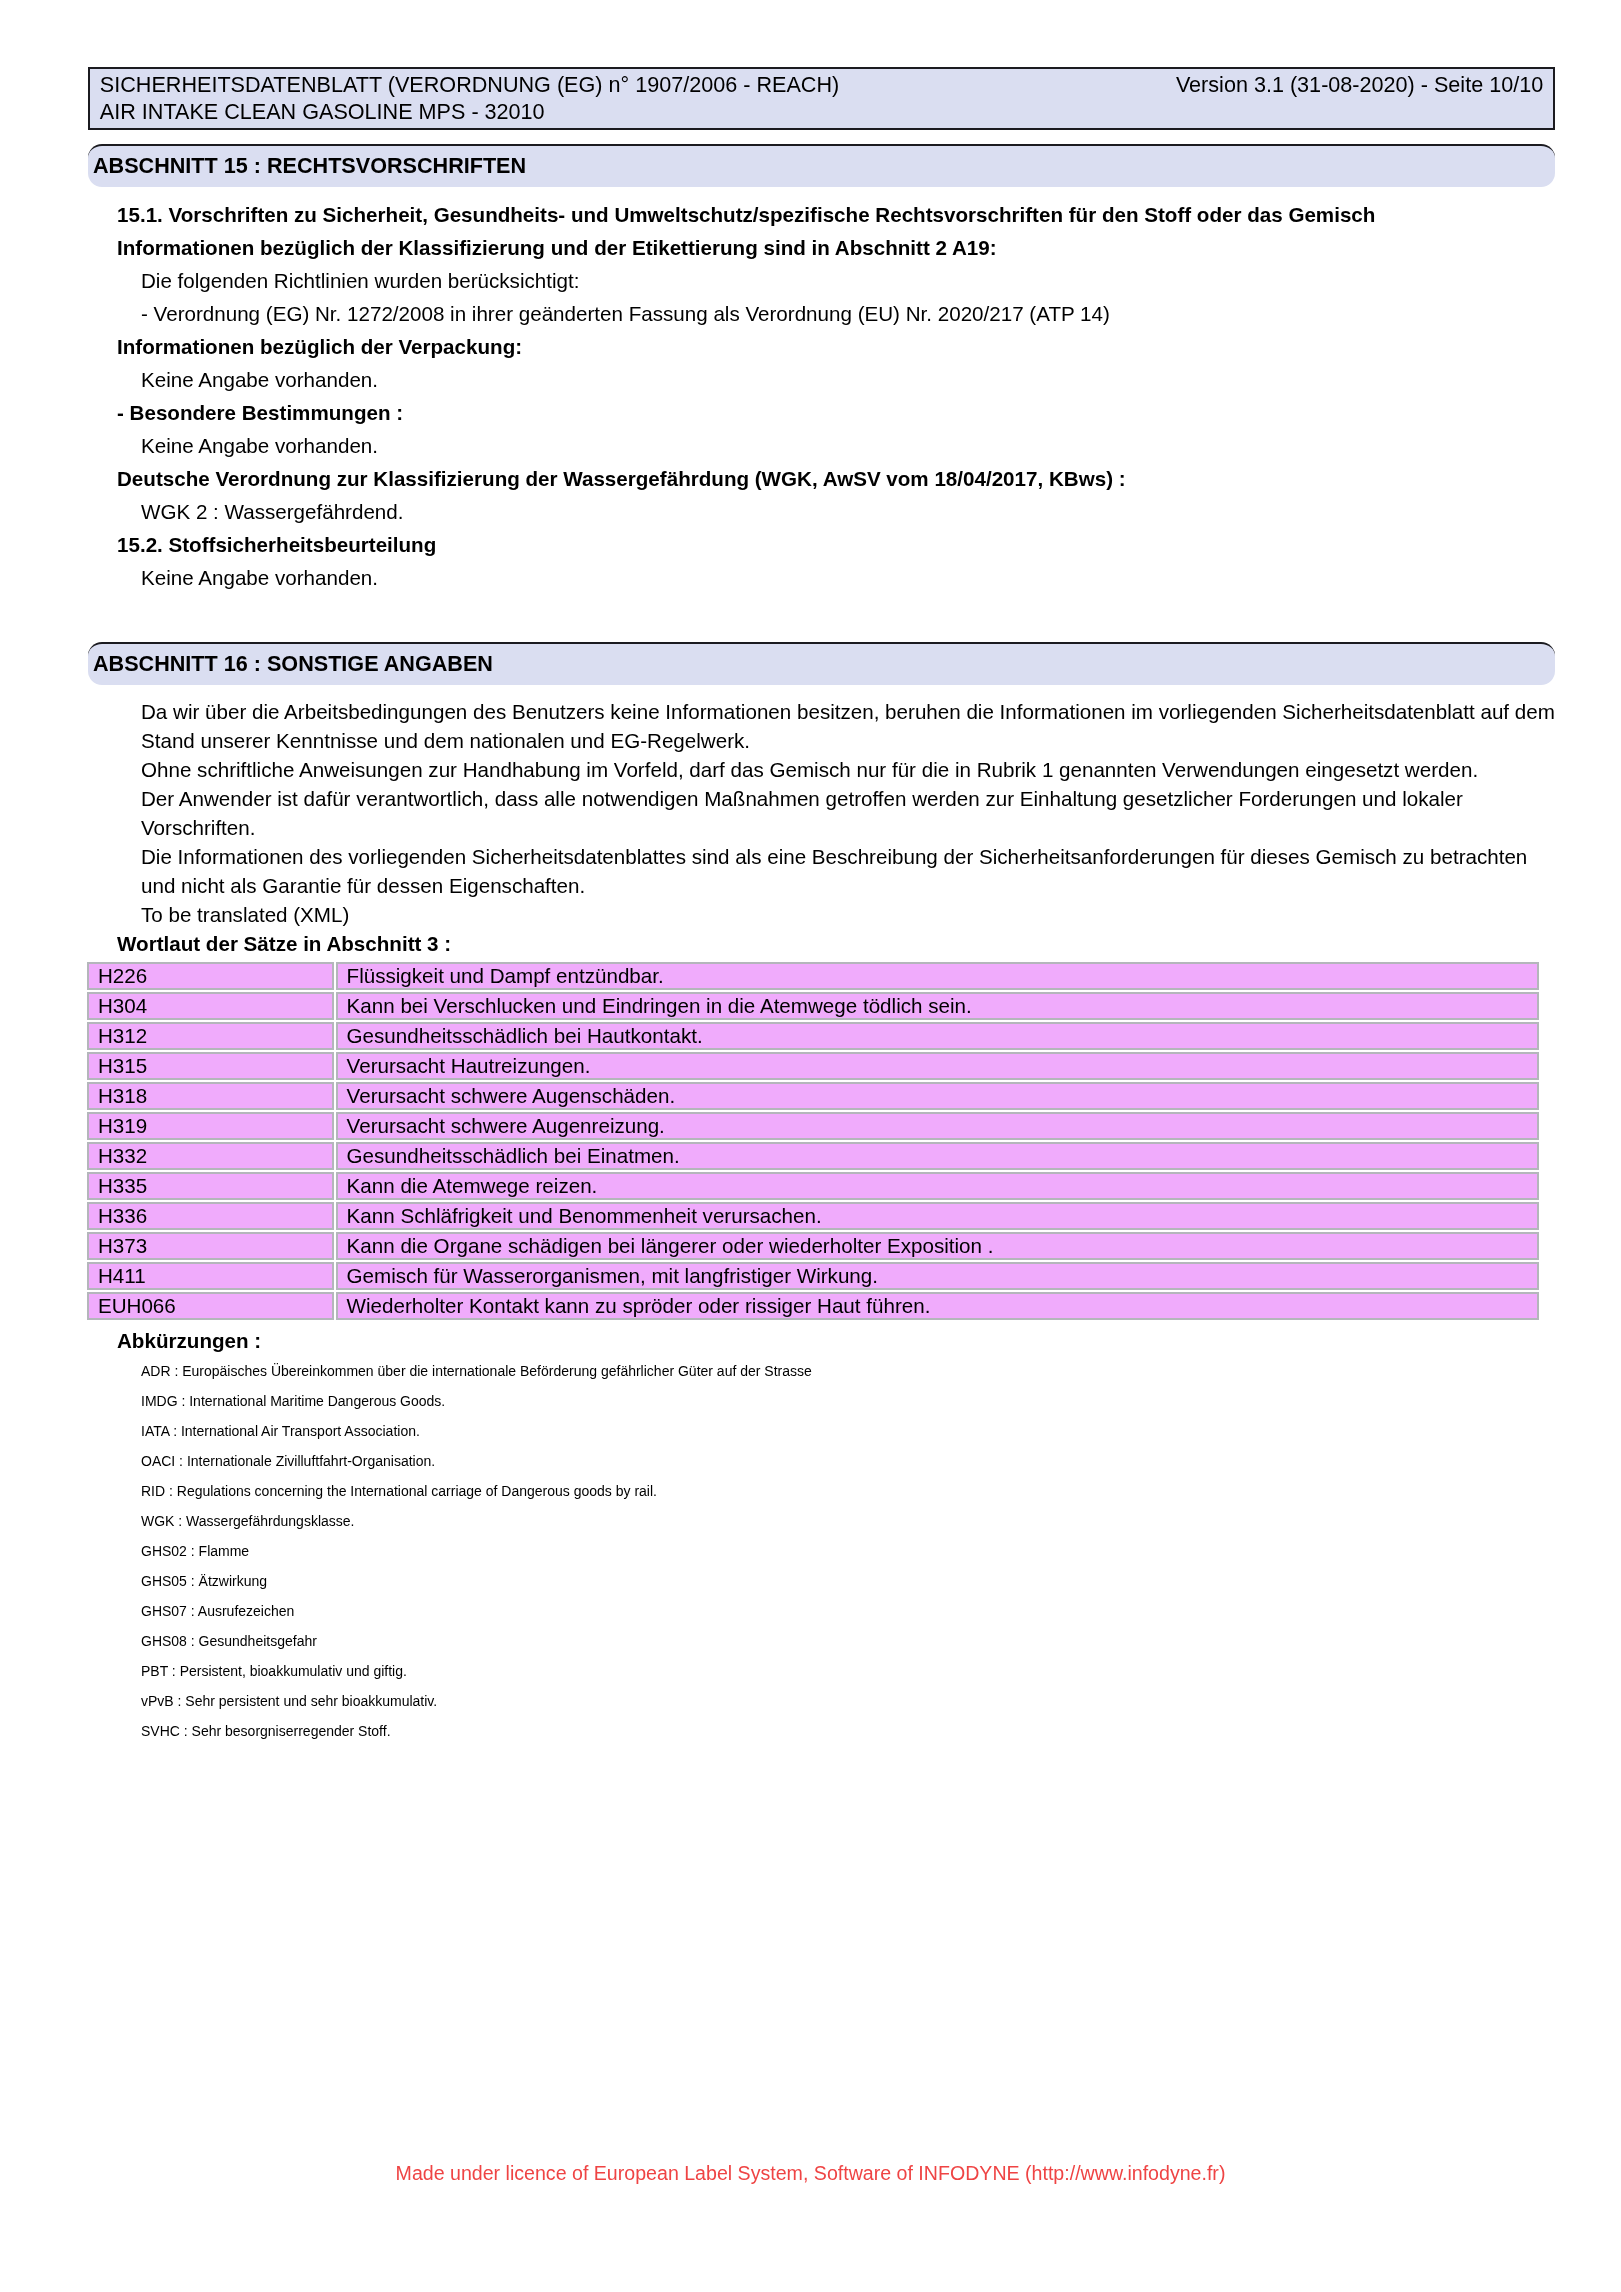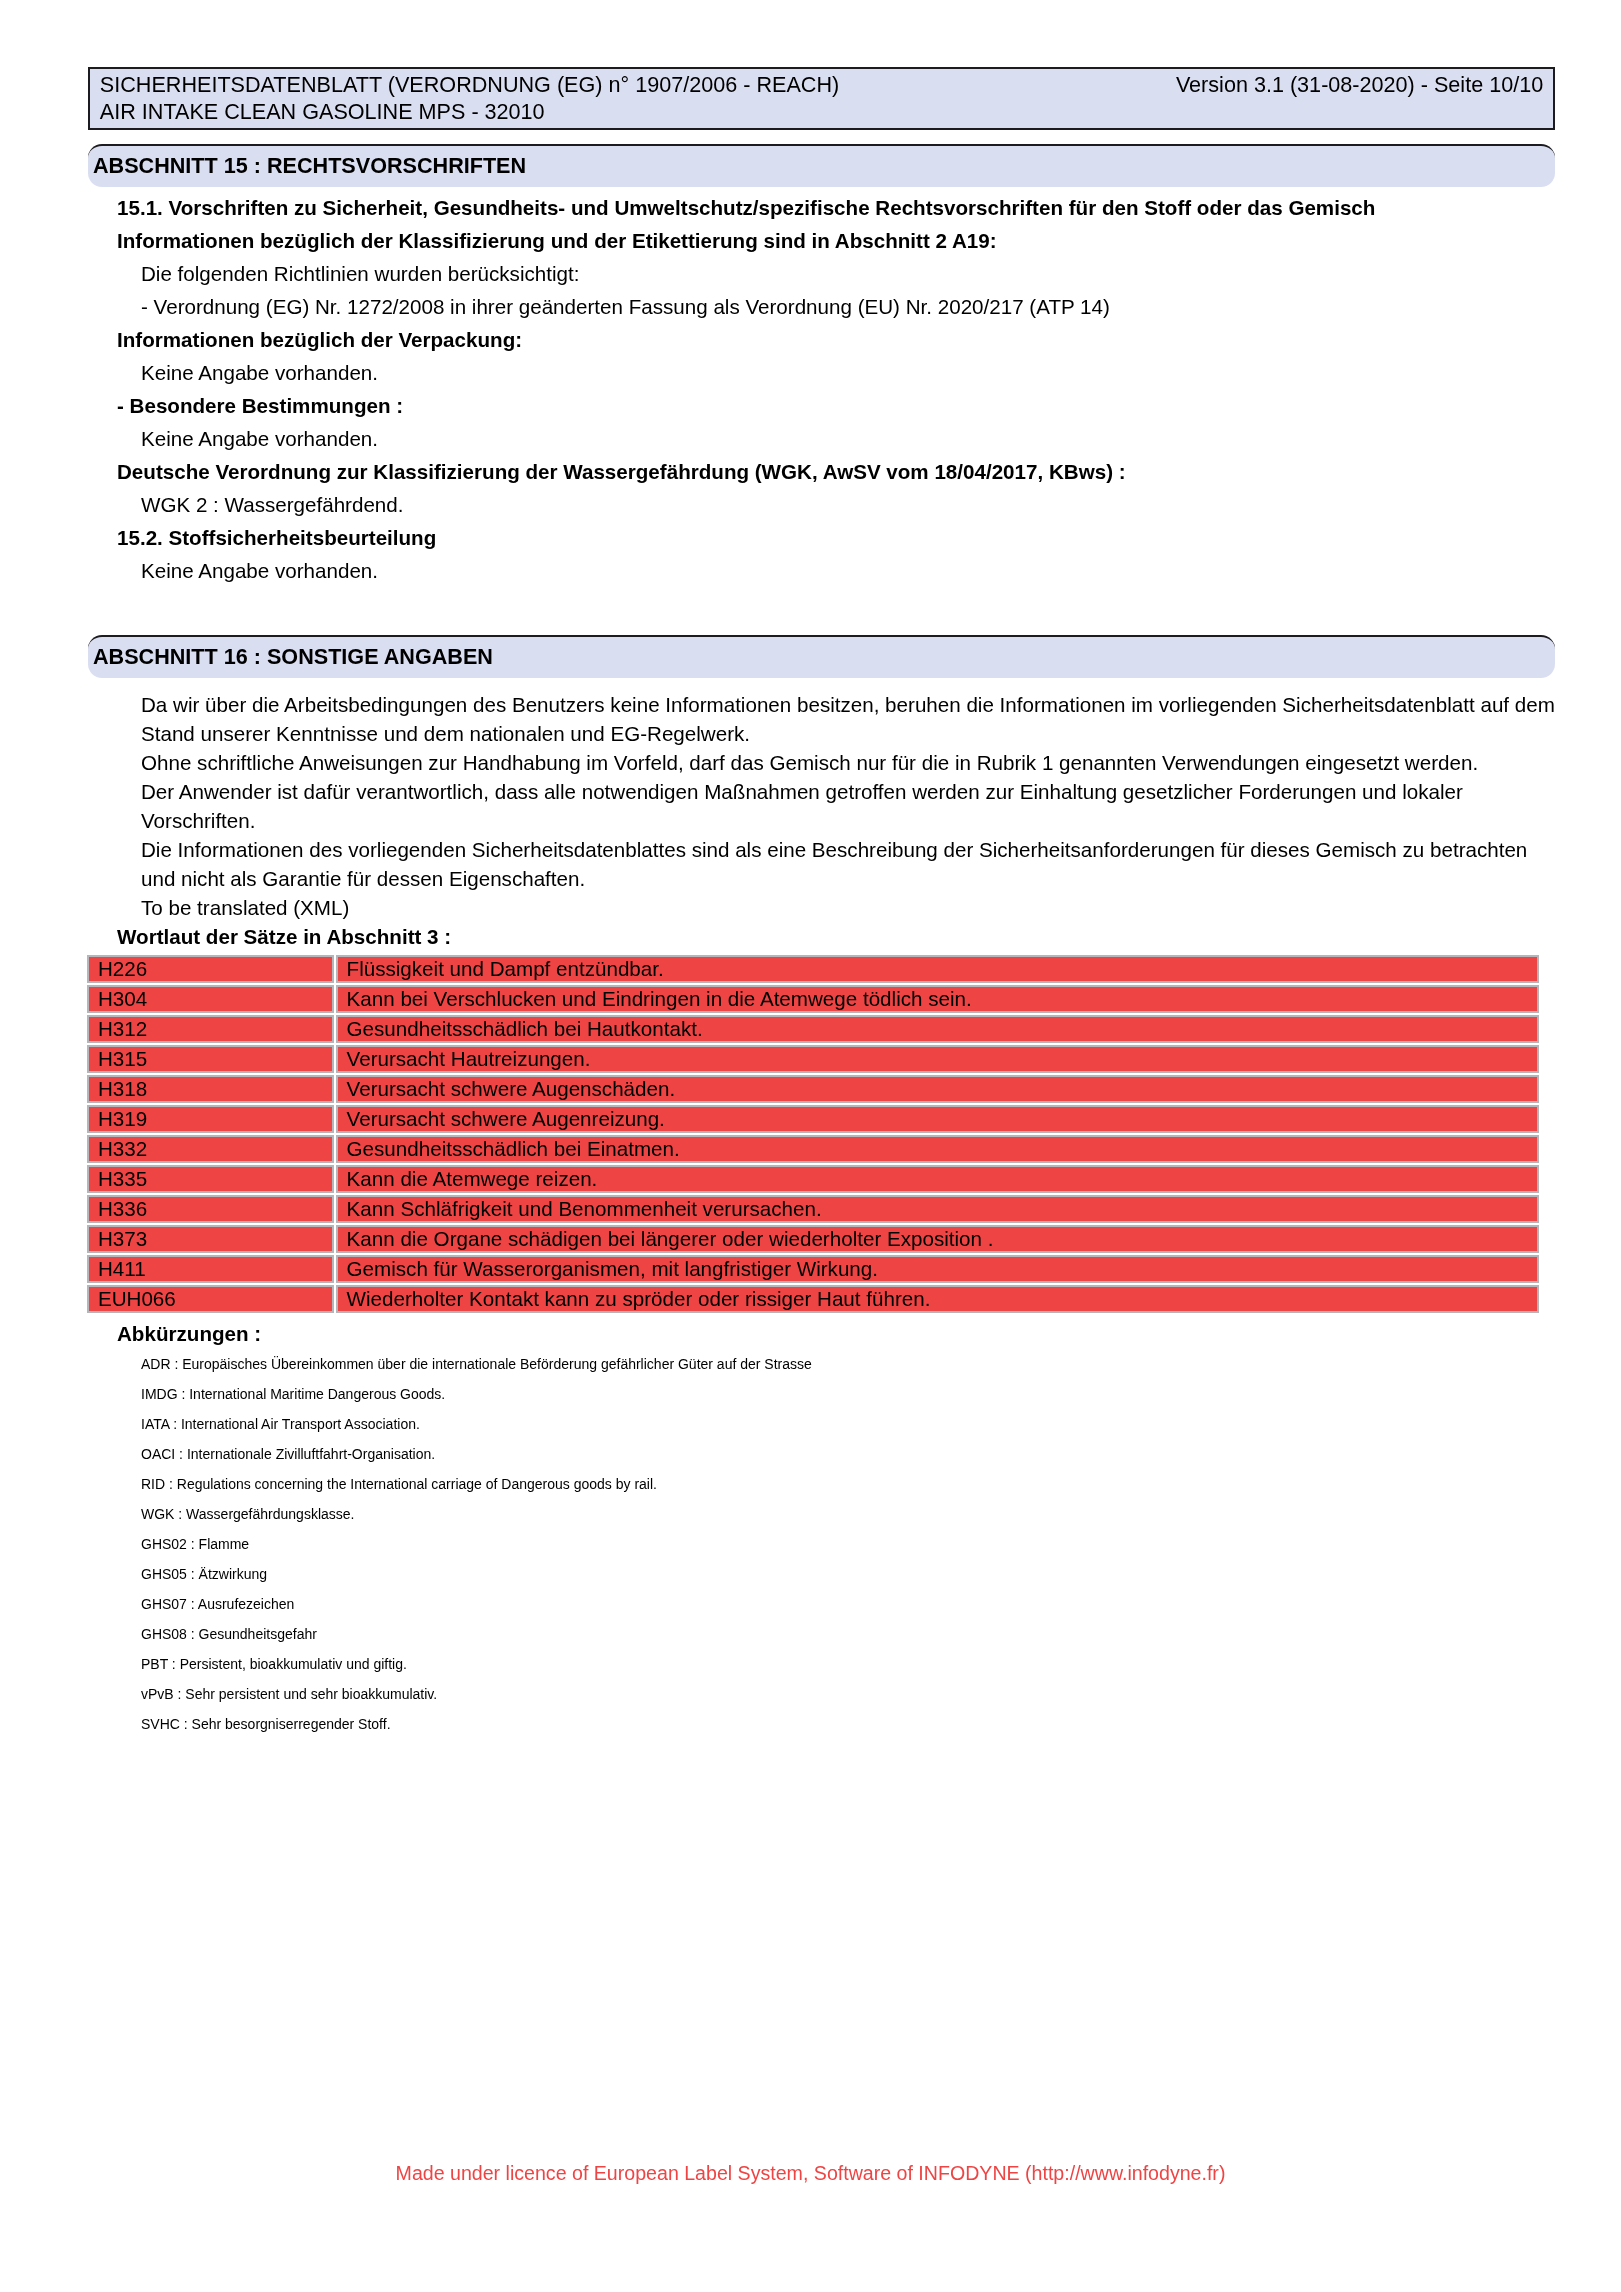--- a/index.html
+++ b/index.html
@@ -32,21 +32,21 @@
     background:#dadef1;
     height:41px;
     display:flex; align-items:center;
     padding-left:5px;
     font-weight:bold; font-size:21.6px;border-radius:14px;
   }
   .band-15 { margin-top:13.7px; }
   .band-16 { margin-top:47px; }
 
   
-  .s15-block { margin-top:5px; }
+  .s15-block { margin-top:12px; }
   .line {
     height:33px; display:flex; align-items:center;
     font-size:20.6px; white-space:nowrap;
   }
   .b { font-weight:bold; }
   .ind1 { padding-left:29px; }
   .ind2 { padding-left:53px; }
 
   
   .s16-paras {
@@ -67,21 +67,21 @@
     margin-top:2px; margin-left:-2.9px;
     border-collapse:separate; border-spacing:2.9px;
     width:1456px;
     table-layout:fixed;
   }
   .hazard-table td {
     border:2px solid #b4b6bb;
     height:23.5px;
     font-size:20.6px;
     padding:0 3.9px 0 8.8px;
-    background:#ef4444;
+    background:#f0abfc;
     white-space:nowrap; overflow:hidden;
     vertical-align:middle;
   }
   .hazard-table .code-col { width:230px; }
 
   
   .abk-heading {
     margin-top:3.9px;
     height:30px; display:flex; align-items:center;
     padding-left:29px; font-weight:bold; font-size:20.6px; white-space:nowrap;

